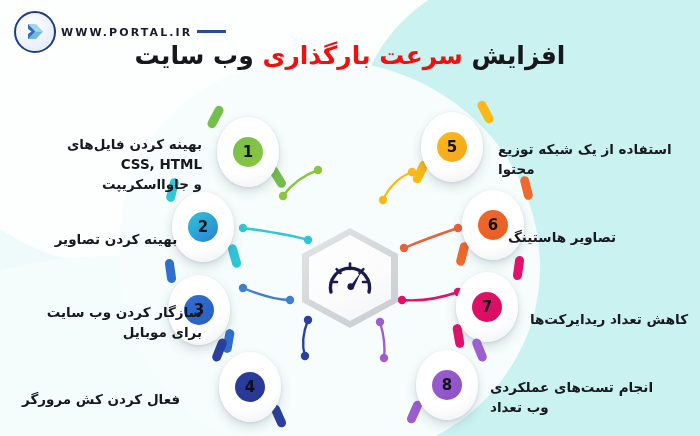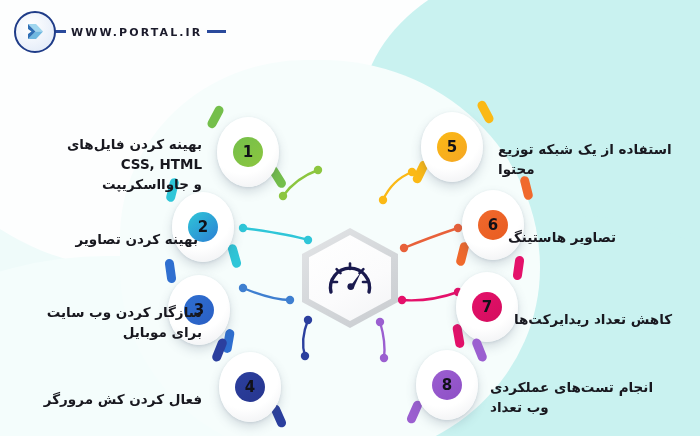--- a/index.html
+++ b/index.html
@@ -40,21 +40,21 @@
     width:42px;height:42px;border-radius:50%;
     background:radial-gradient(circle at 38% 35%,#ffffff 0%,#eef3fb 52%,#dde7f6 100%);
     border:2px solid #1f3c88;box-sizing:border-box;
     display:flex;align-items:center;justify-content:center;flex:0 0 auto;
     position:relative;z-index:3;
   }
   .brand-rule{
     position:absolute;left:34px;top:30px;width:192px;height:3px;background:#2a4a9c;z-index:1;
   }
   .brand-text{
-    position:relative;z-index:2;margin-left:10px;
+    position:relative;z-index:2;
     font-size:11px;font-weight:700;letter-spacing:2.1px;color:#1b1b2b;
     background:#fdfefe;padding:0 5px;
   }
 
   
   .title{
     position:absolute;left:0;right:0;top:40px;text-align:center;
     font-size:25px;font-weight:700;color:#17171c;
     letter-spacing:0;line-height:1.25;white-space:nowrap;
   }
@@ -119,20 +119,23 @@
     <div class="brand-logo">
       <svg width="24" height="24" viewBox="0 0 24 24" aria-hidden="true">
         <polygon points="5,4 13,4 20,11.5 12.5,11.5" fill="#9fd6ef"></polygon>
         <polygon points="12.5,11.5 20,11.5 13,19 5,19" fill="#6fb8e0"></polygon>
         <polygon points="5,4 12.5,11.5 5,19 5,14 8.5,11.5 5,9" fill="#2f6fb5"></polygon>
       </svg>
     </div>
     <span class="brand-text">WWW.PORTAL.IR</span>
   </div>
 
+  <div class="title">
+    <span>افزایش </span><span class="hl">سرعت بارگذاری</span><span> وب سایت</span>
+  </div>
 
   <svg id="connectors" viewBox="0 0 700 436">
       <path d="M283,196 Q296,178 318,170" fill="none" stroke="#8cc63f" stroke-width="2.4" stroke-linecap="round"></path>
       <circle cx="283" cy="196" r="4.2" fill="#8cc63f"></circle>
       <circle cx="318" cy="170" r="4.2" fill="#8cc63f"></circle>
       <path d="M308,240 Q288,234 243,228" fill="none" stroke="#2fc6d8" stroke-width="2.4" stroke-linecap="round"></path>
       <circle cx="308" cy="240" r="4.2" fill="#2fc6d8"></circle>
       <circle cx="243" cy="228" r="4.2" fill="#2fc6d8"></circle>
       <path d="M290,300 Q272,300 243,288" fill="none" stroke="#3f7fd0" stroke-width="2.4" stroke-linecap="round"></path>
       <circle cx="290" cy="300" r="4.2" fill="#3f7fd0"></circle>
@@ -219,25 +222,25 @@
       <div class="stub" style="left: 410px; top: 400px; background: rgb(155, 95, 208); transform: rotate(24deg);"></div>
       <div class="node" style="left: 416px; top: 350px;">
         <div class="disc"></div>
         <div class="inner" style="background: linear-gradient(140deg, rgb(155, 95, 208) 0%, rgb(142, 79, 198) 100%);">8</div>
       </div>
     </div>
   <div id="labels">
       <div class="label l" style="left: 22px; width: 180px; text-align: right; top: 121.5px;">بهینه کردن فایل‌های
 CSS, HTML
 و جاوااسکریپت</div>
-      <div class="label l" style="left: 18px; width: 180px; text-align: right; top: 217px;">بهینه کردن تصاویر</div>
+      <div class="label l" style="left: 26px; width: 180px; text-align: center; top: 217px;">بهینه کردن تصاویر</div>
       <div class="label l" style="left: 14px; width: 188px; text-align: right; top: 289.5px;">سازگار کردن وب سایت
 برای موبایل</div>
-      <div class="label l" style="left: 22px; width: 180px; text-align: right; top: 377px;">فعال کردن کش مرورگر</div>
+      <div class="label l" style="left: 22px; width: 180px; text-align: left; top: 377px;">فعال کردن کش مرورگر</div>
       <div class="label r" style="left: 498px; width: 190px; text-align: left; top: 126.5px;">استفاده از یک شبکه توزیع
 محتوا</div>
       <div class="label r" style="left: 508px; width: 180px; text-align: left; top: 215px;">تصاویر هاستینگ</div>
-      <div class="label r" style="left: 498px; width: 190px; text-align: center; top: 297px;">کاهش تعداد ریدایرکت‌ها</div>
+      <div class="label r" style="left: 498px; width: 190px; text-align: right; top: 297px;">کاهش تعداد ریدایرکت‌ها</div>
       <div class="label r" style="left: 490px; width: 198px; text-align: left; top: 364.5px;">انجام تست‌های عملکردی
 وب تعداد</div>
     </div>
 
 </div>
 
 </body></html>

